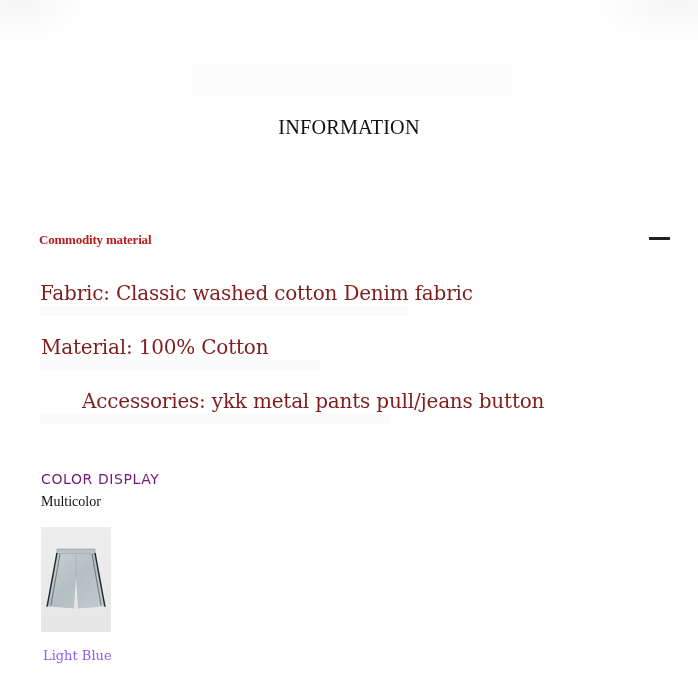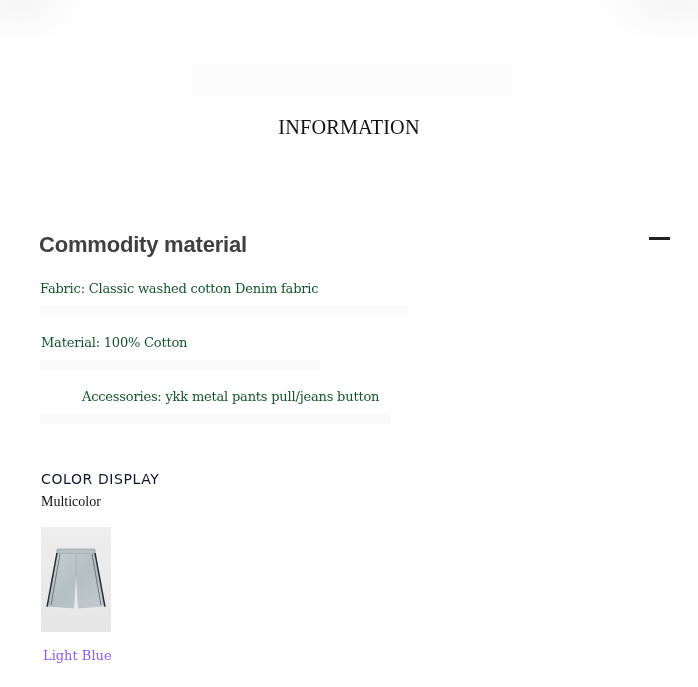--- a/index.html
+++ b/index.html
@@ -31,61 +31,61 @@
       top: 64px;
       left: 192px;
       width: 320px;
       height: 32px;
       background: #fcfcfc;
     }
     .section-heading {
       position: absolute;
       top: 232px;
       left: 39px;
-      font-family: Liberation Sans, sans-serif;
-      font-size: 22px;
+      font-family: Liberation Serif, serif;
+      font-size: 13px;
       font-weight: 600;
-      color: #404040;
+      color: #b91c1c;
       letter-spacing: -0.2px;
     }
     .collapse-icon {
       position: absolute;
       top: 237px;
       left: 649px;
       width: 21px;
       height: 3px;
       background: #222;
       cursor: pointer;
     }
     .spec-line {
       position: absolute;
       left: 40px;
       font-family: "DejaVu Serif", "Liberation Serif", serif;
-      font-size: 13px;
-      color: #14532d;
+      font-size: 20px;
+      color: #7f1d1d;
       letter-spacing: -0.2px;
       white-space: nowrap;
     }
     .spec-0 { top: 281px; }
     .spec-1 { top: 335px; left: 41px; }
     .spec-2 { top: 389px; left: 42px; margin-left: 40px; }
     .underline-band {
       position: absolute;
       left: 40px;
       height: 10px;
       background: #fafafa;
     }
     .color-label {
       position: absolute;
       top: 471px;
       left: 41px;
       font-family: "DejaVu Sans", "Liberation Sans", sans-serif;
       font-size: 14px;
       letter-spacing: 0.6px;
-      color: #0f172a;
+      color: #701a75;
     }
     .color-sub {
       position: absolute;
       top: 494px;
       left: 41px;
       font-family: Liberation Serif, serif;
       font-size: 14px;
       color: #111;
     }
     .swatch {

